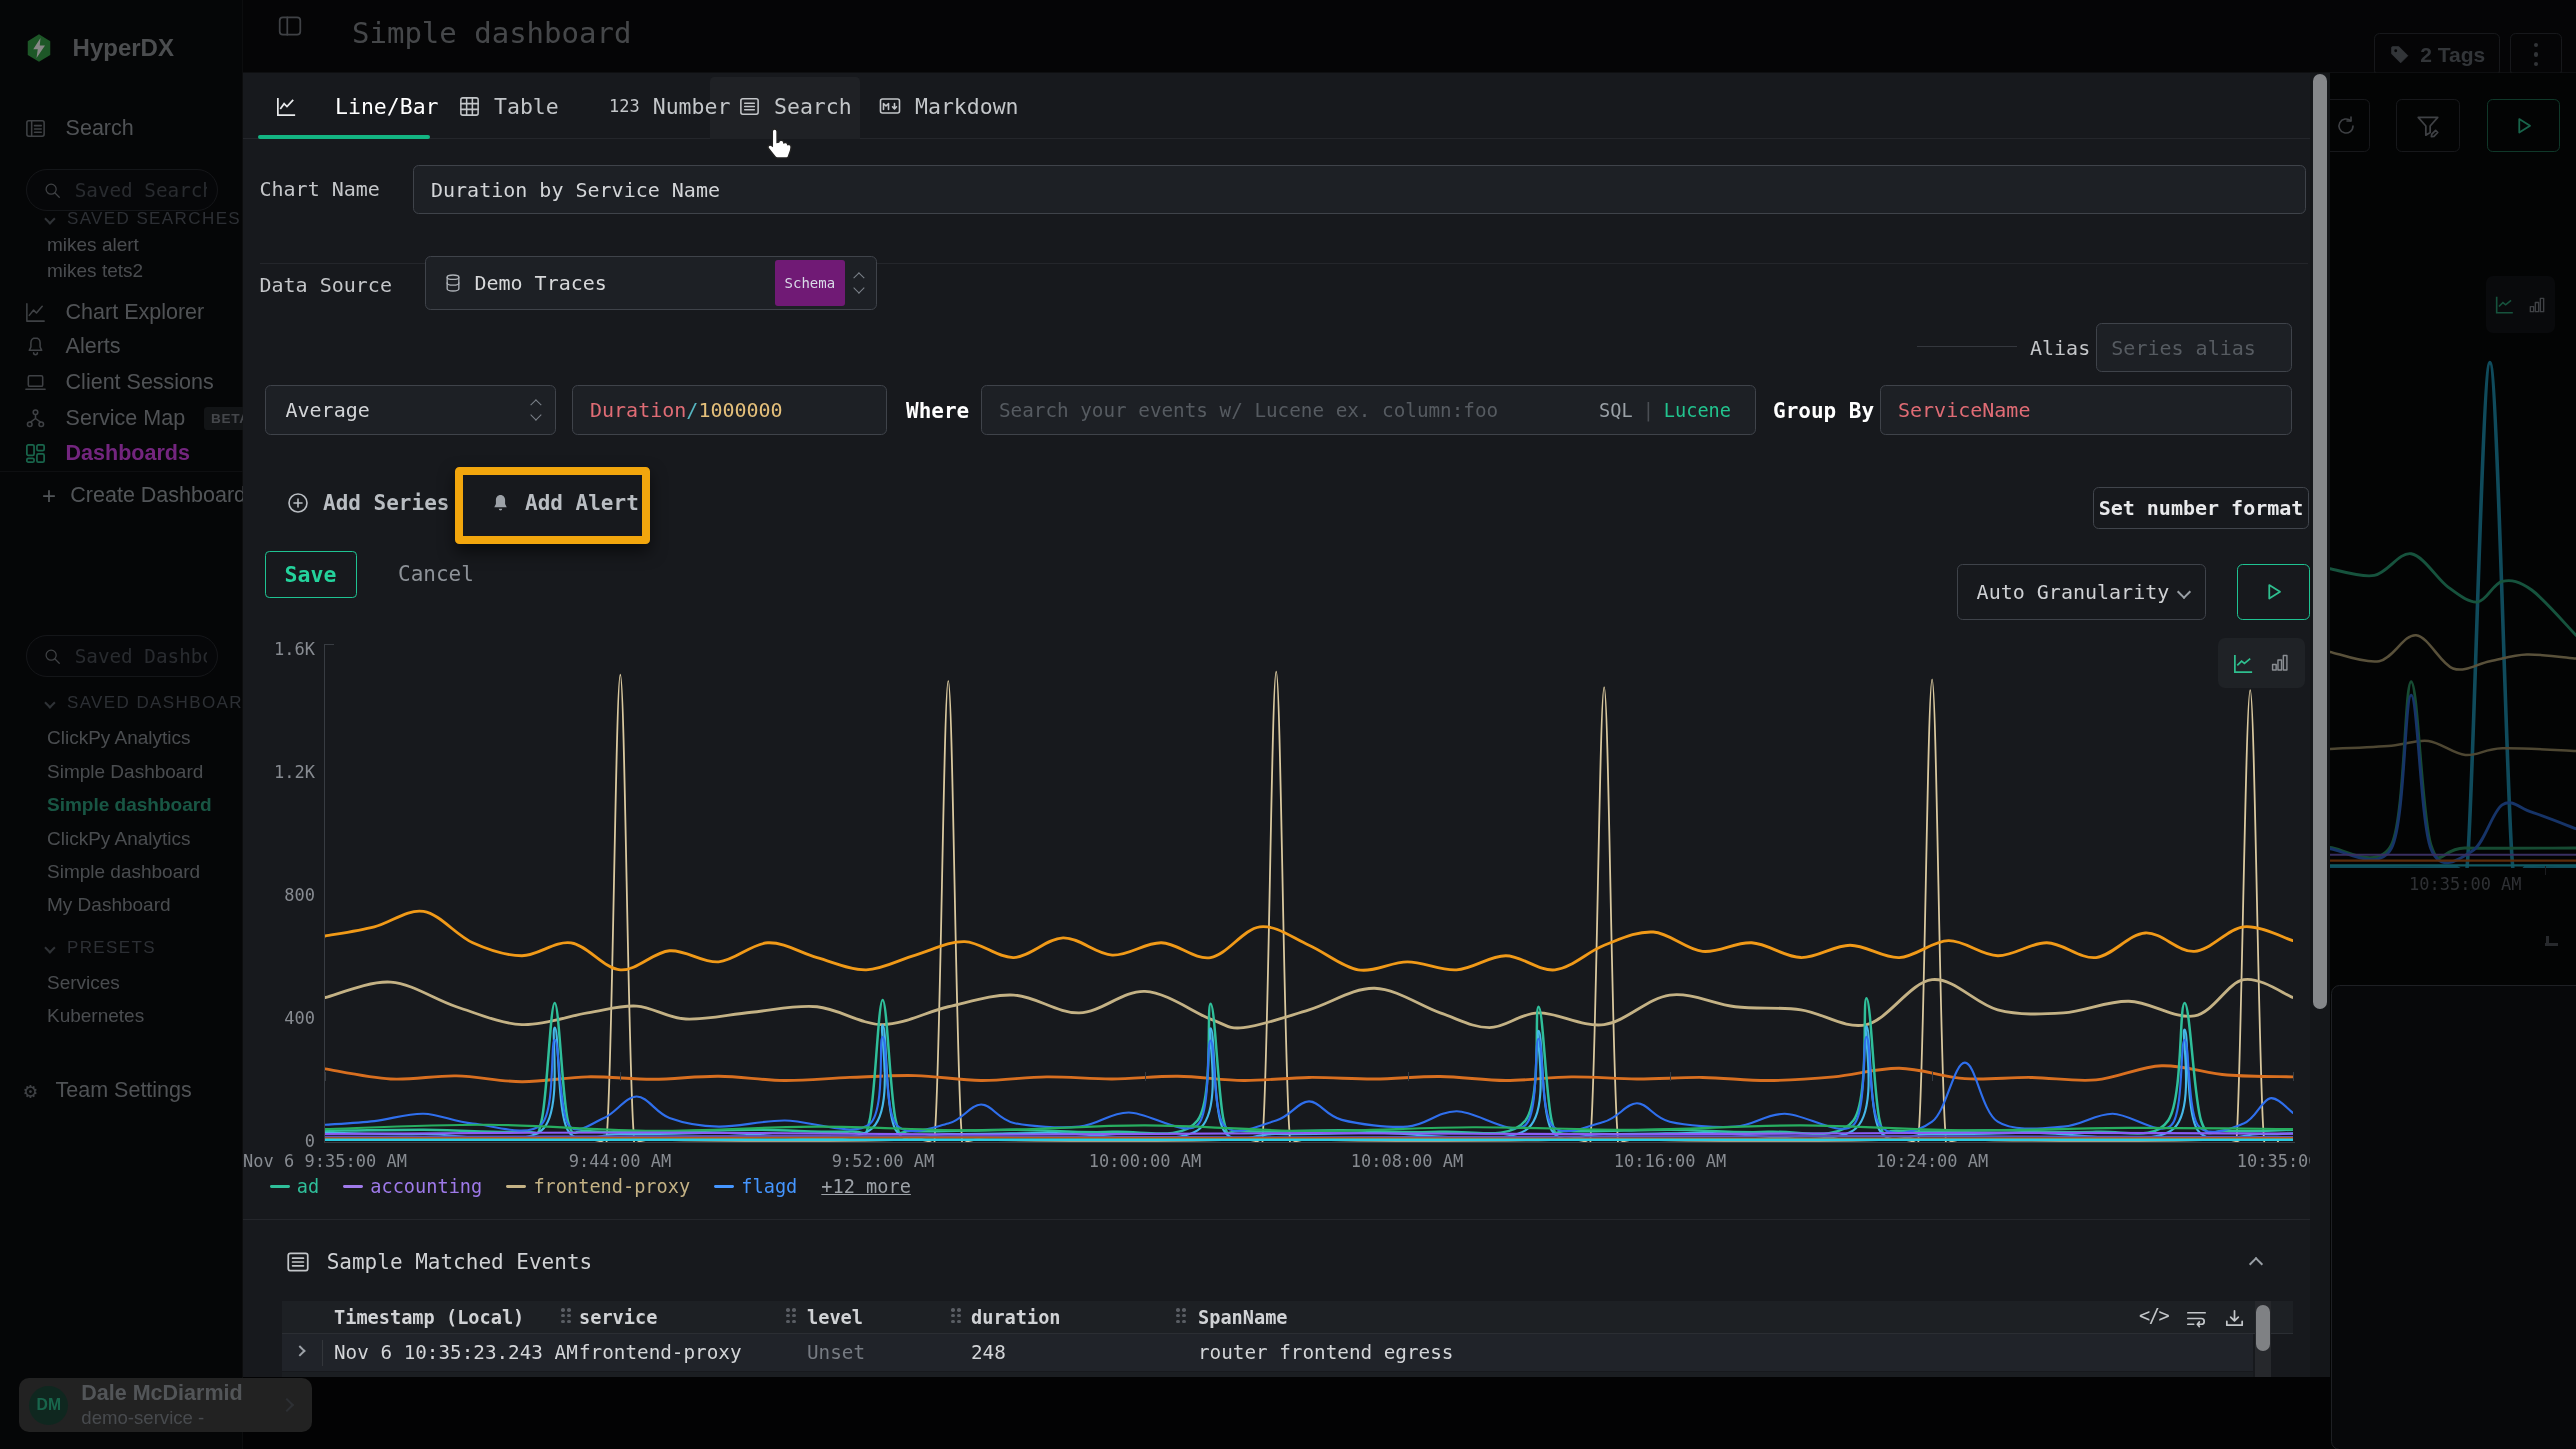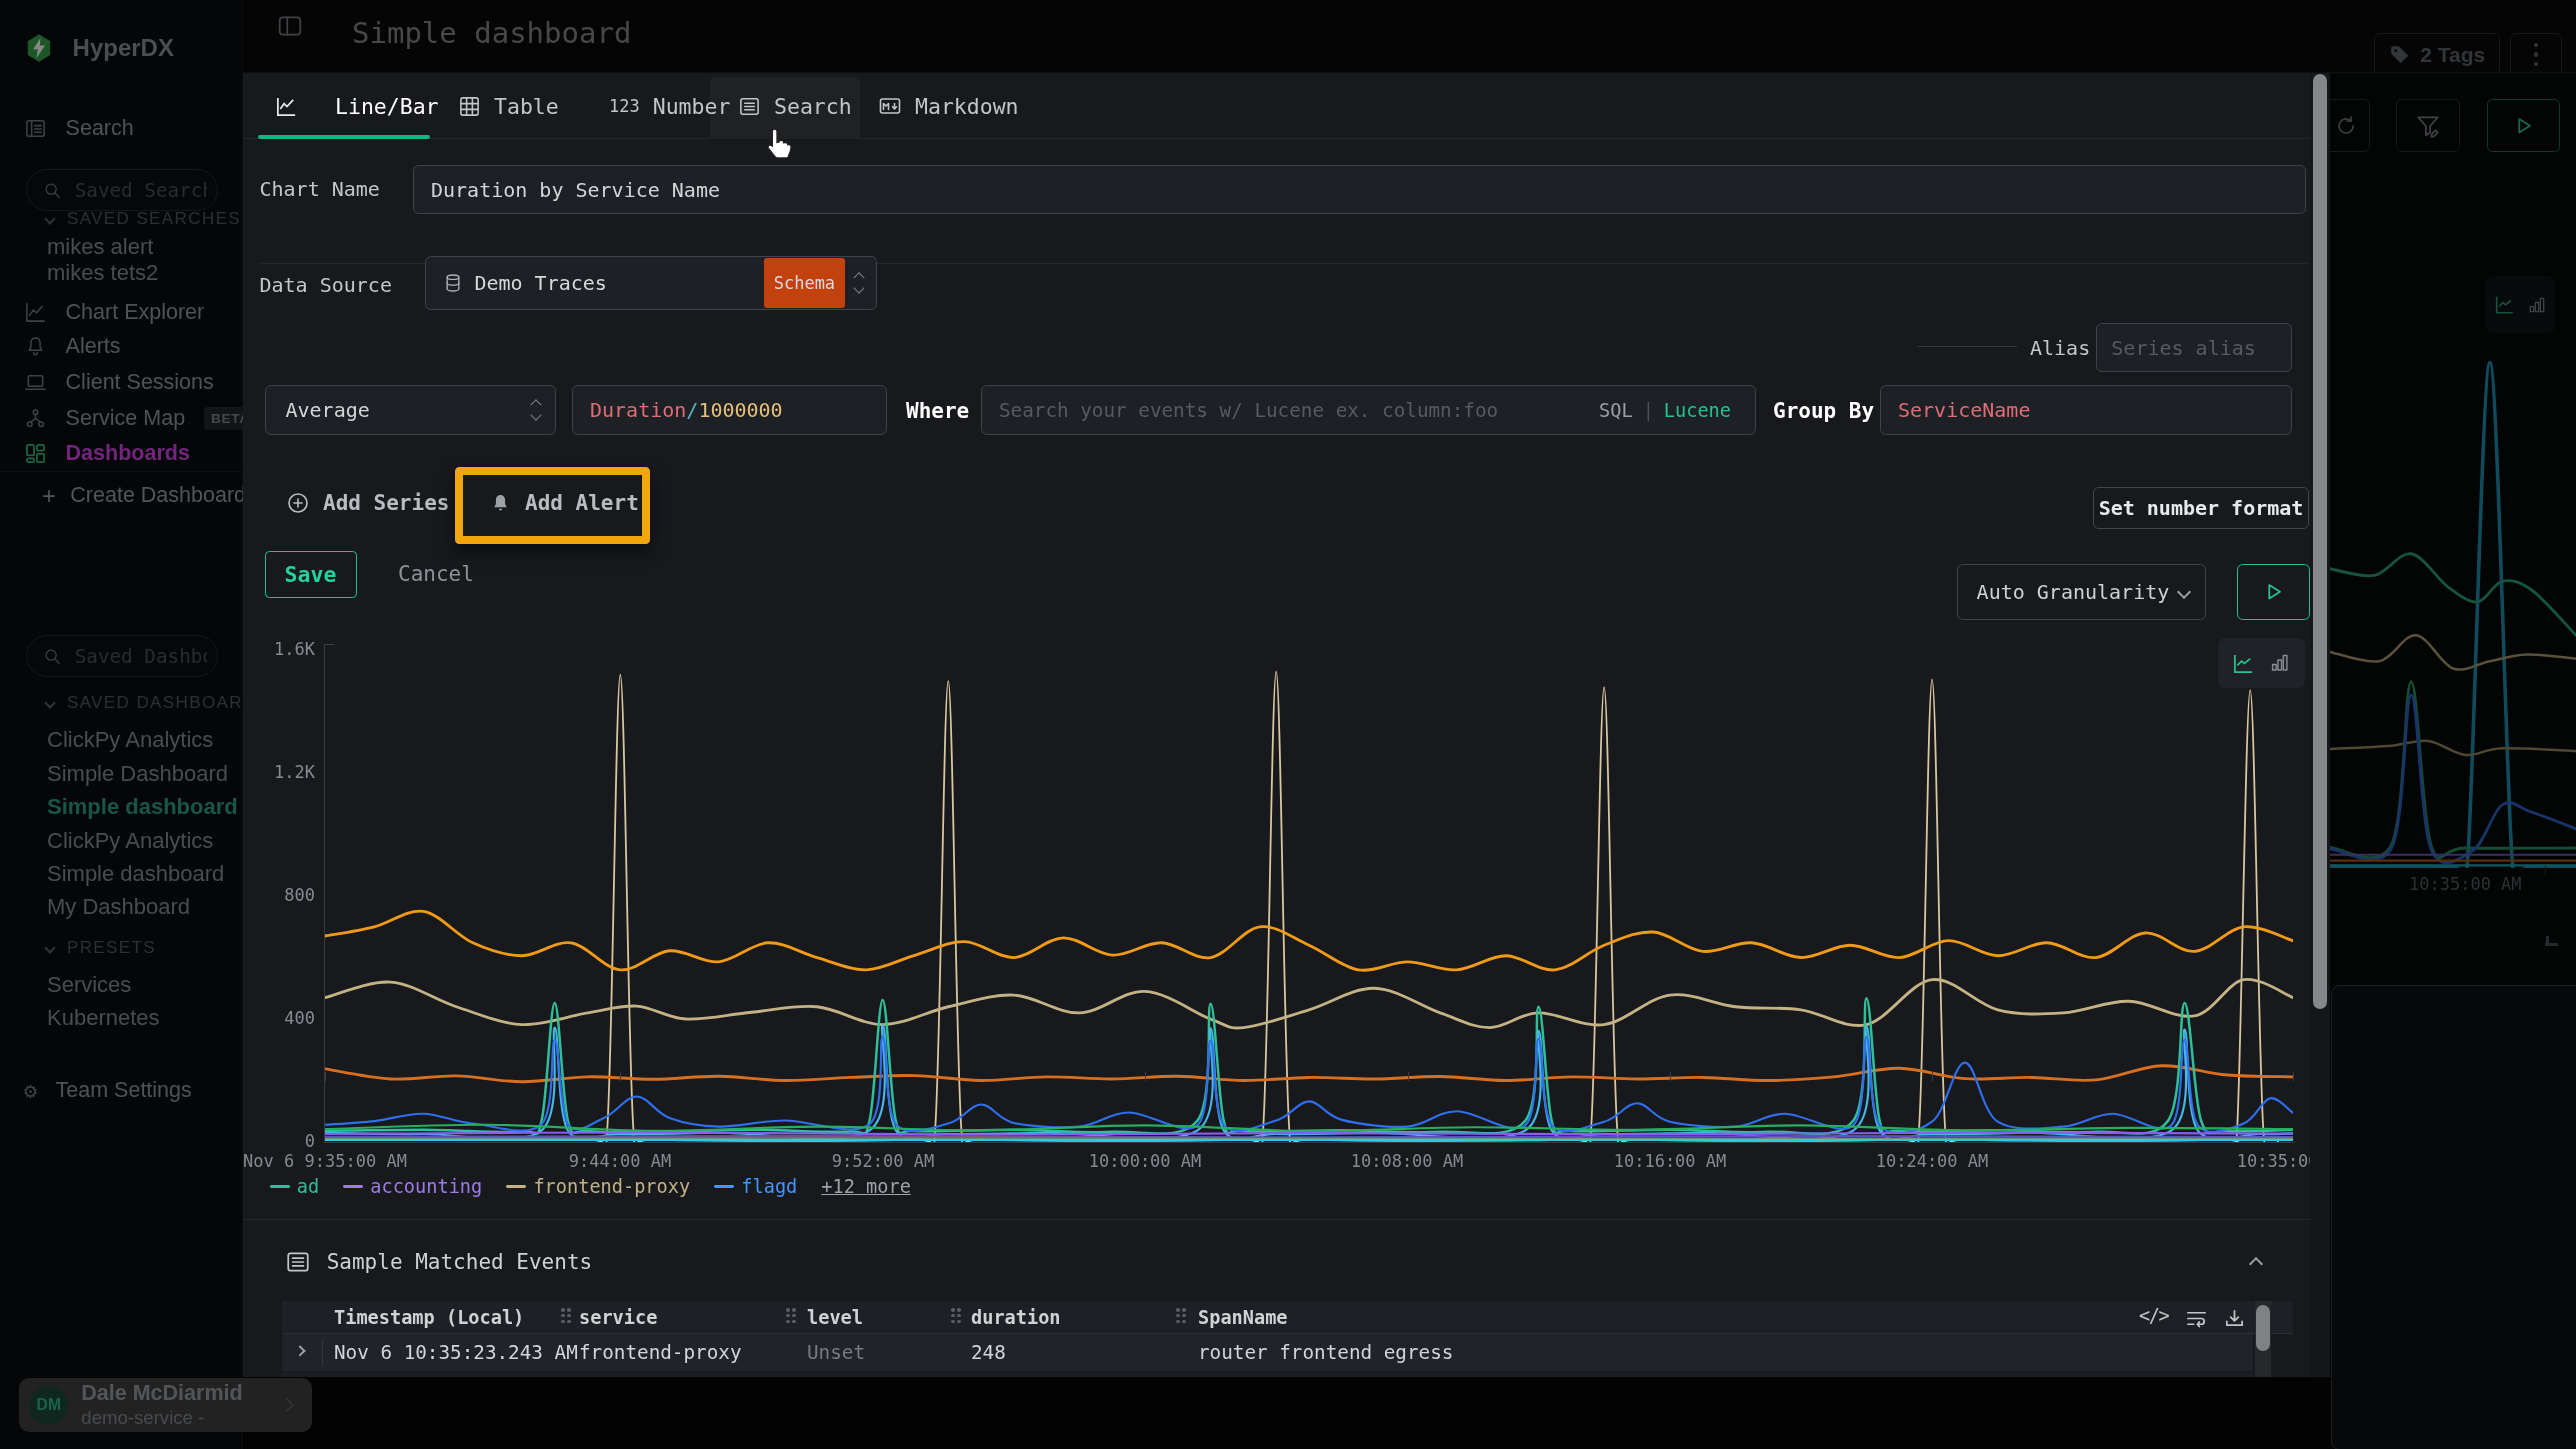--- a/index.html
+++ b/index.html
@@ -6,21 +6,21 @@
   *{box-sizing:border-box;}
   #screen{position:relative;width:2576px;height:1450px;background:#060708;overflow:hidden;
     font-family:"DejaVu Sans Mono",monospace;color:#d3d5d8;}
   .sans{font-family:"Liberation Sans","DejaVu Sans",sans-serif;}
   .abs{position:absolute;}
   
   #sidebar{position:absolute;left:0;top:0;width:243px;height:1450px;background:#0b0c0e;border-right:0.7px solid #17191c;z-index:1;}
   .nav-item{position:absolute;left:24px;display:flex;align-items:center;gap:18.6px;height:29px;cursor:pointer;}
   .nav-label{font-size:21.5px;color:#969ba1;font-family:"Liberation Sans","DejaVu Sans",sans-serif;white-space:nowrap;}
   .nav-label.active{color:#d946ef;font-weight:bold;}
-  .sub-item{position:absolute;left:47px;font-size:22px;color:#8b9096;font-family:"Liberation Sans","DejaVu Sans",sans-serif;white-space:nowrap;cursor:pointer;}
+  .sub-item{position:absolute;left:47px;font-size:19px;color:#8b9096;font-family:"Liberation Sans","DejaVu Sans",sans-serif;white-space:nowrap;cursor:pointer;}
   .sub-item.active{color:#2fa380;font-weight:bold;}
   .section-head{position:absolute;left:46px;display:flex;align-items:center;gap:13px;color:#545a63;}
   .section-head span{font-size:17px;letter-spacing:1.4px;font-family:"Liberation Sans","DejaVu Sans",sans-serif;white-space:nowrap;}
   .pill{position:absolute;left:26px;width:192px;height:42px;border:0.7px solid #272a30;border-radius:21px;background:#0d0e11;display:flex;align-items:center;gap:11.4px;padding:0 7.2px 0 15.7px;}
   .pill input{background:transparent;border:none;outline:none;color:#9aa0a6;font-size:19.3px;width:136px;font-family:"DejaVu Sans Mono",monospace;}
   .pill input::placeholder{color:#4d525a;}
   .badge{background:#23262b;color:#80858d;font-size:13.6px;font-weight:bold;padding:3.6px 7.2px;border-radius:3.6px;font-family:"Liberation Sans","DejaVu Sans",sans-serif;letter-spacing:0.7px;}
   .chev{display:inline-block;width:10px;height:10px;border-right:2.1px solid #5a6068;border-bottom:2.1px solid #5a6068;}
   .chev.down{transform:rotate(45deg);}
   .chev.up{transform:rotate(-135deg);}
@@ -325,21 +325,21 @@
     <div class="m-abs" style="left:16.5px;top:190px;width:2048px;height:0.7px;background:#24262b;"></div>
 
     <div class="lbl" style="left:16.5px;top:200px;">Data Source</div>
     <div class="input-box" style="left:182px;top:183px;width:452px;height:54px;padding:0 13px 0 17px;">
       <svg width="20" height="20" viewBox="0 0 24 24" class="icon-stroke" style="stroke:#aeb2b8;">
         <ellipse cx="12" cy="5" rx="7" ry="2.6"></ellipse>
           <path d="M5 5 V19 c0 1.4 3.1 2.6 7 2.6 s7 -1.2 7 -2.6 V5"></path>
           <path d="M5 12 c0 1.4 3.1 2.6 7 2.6 s7 -1.2 7 -2.6"></path>
       </svg>
       <span style="margin-left:11.4px;font-size:20px;color:#d7d8da;">Demo Traces</span>
-      <span style="margin-left:auto;background:#c2410c;color:#d9dbe8;font-size:17px;padding:15px 10px;border-radius:2.9px;">Schema</span>
+      <span style="margin-left:auto;background:#701a75;color:#d9dbe8;font-size:14px;padding:15px 10px;border-radius:2.9px;">Schema</span>
       <span class="updown" style="margin-left:10px;">
           <i class="u"></i>
           <i class="d"></i>
         </span>
     </div>
 
     <div class="m-abs" style="left:1674px;top:273px;width:100px;height:1.4px;background:#34373d;"></div>
     <div class="lbl" style="left:1787px;top:263px;">Alias</div>
     <div class="input-box" style="left:1853px;top:250px;width:196px;height:49px;">
       <input style="padding: 0px 14.3px;" placeholder="Series alias">

